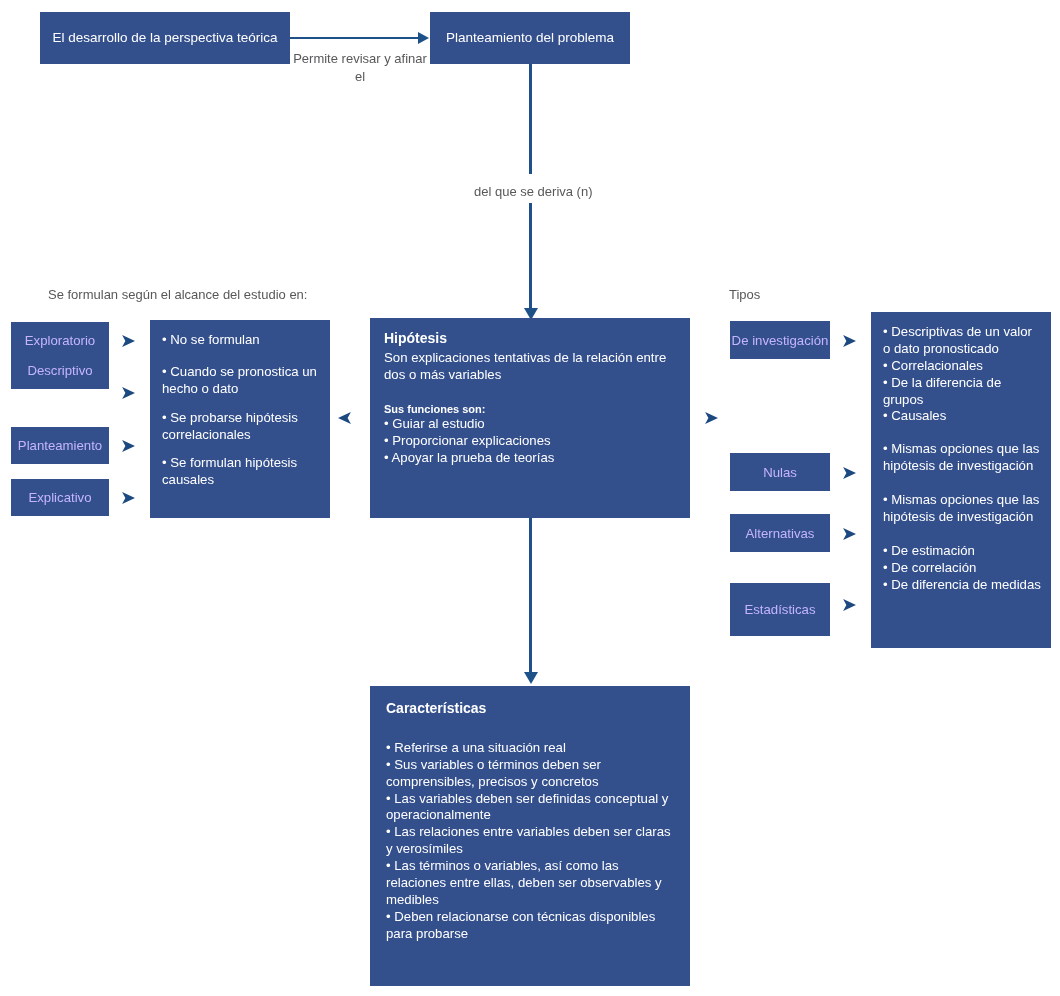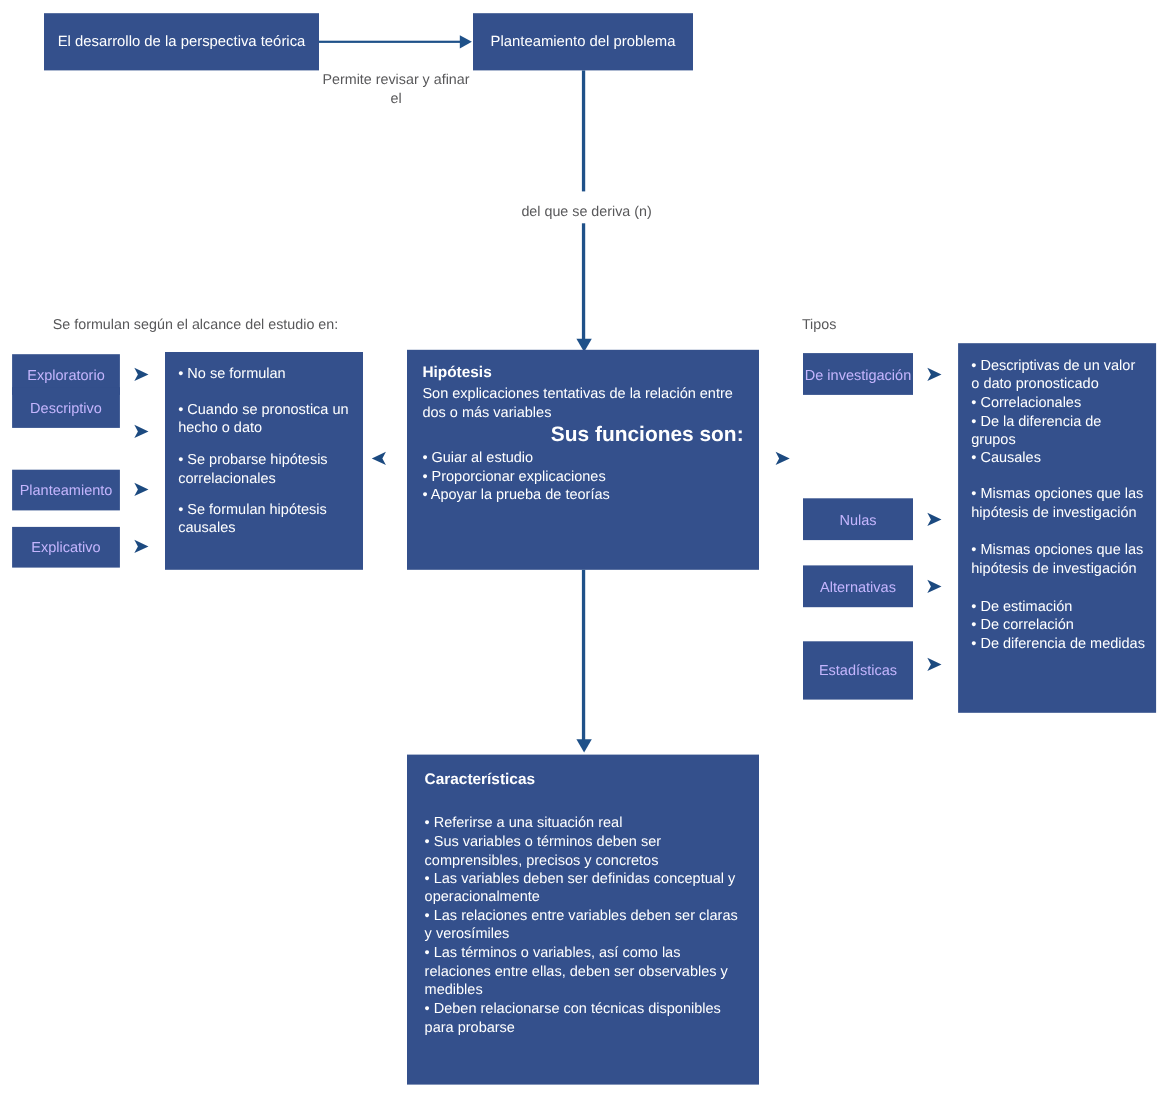--- a/index.html
+++ b/index.html
@@ -123,21 +123,21 @@
     <span>El desarrollo de la perspectiva teórica</span>
   </div>
 
   <div class="node center-text" style="left:430px; top:12px; width:200px; height:52px;">
     <span>Planteamiento del problema</span>
   </div>
 
   <div class="line-h" style="left:290px; top:37px; width:130px;"></div>
   <div class="arrow-head right" style="left:418px; top:32px;"></div>
 
-  <div class="caption centered tight" style="left:290px; top:63px; width:140px;">
+  <div class="caption centered tight" style="left:290px; top:50px; width:140px;">
     <span>Permite revisar y
 afinar el</span>
   </div>
 
   <div class="line-v" style="left:529px; top:64px; height:110px;"></div>
   <div class="caption" style="left:474px; top:183px;">
     <span>del que se deriva (n)</span>
   </div>
   <div class="line-v" style="left:529px; top:203px; height:110px;"></div>
   <div class="arrow-head down" style="left:524px; top:308px;"></div>
@@ -171,21 +171,21 @@
     <div style="font-size:13.2px; margin-bottom:12px;">• Cuando se pronostica un hecho o dato</div>
     <div style="font-size:13.2px; margin-bottom:12px;">• Se probarse hipótesis correlacionales</div>
     <div style="font-size:13.2px;">• Se formulan hipótesis causales</div>
   </div>
 
   <div class="glyph-arrow left" style="left:337px; top:408px;">➤</div>
 
   <div class="node body-text" style="left:370px; top:318px; width:320px; height:200px;">
     <div class="bold" style="font-size:14px; margin-bottom:2px;">Hipótesis</div>
     <div style="font-size:13.2px;">Son explicaciones tentativas de la relación entre dos o más variables</div>
-    <div class="bold" style="font-size:19px; text-align:right;">Sus funciones son:</div>
+    <div class="bold" style="font-size:11px; margin-top:18px;">Sus funciones son:</div>
     <div style="font-size:13.2px;">• Guiar al estudio</div>
     <div style="font-size:13.2px;">• Proporcionar explicaciones</div>
     <div style="font-size:13.2px;">• Apoyar la prueba de teorías</div>
   </div>
 
   <div class="glyph-arrow" style="left:703px; top:408px;">➤</div>
 
   <div class="line-v" style="left:529px; top:518px; height:158px;"></div>
   <div class="arrow-head down" style="left:524px; top:672px;"></div>
 

